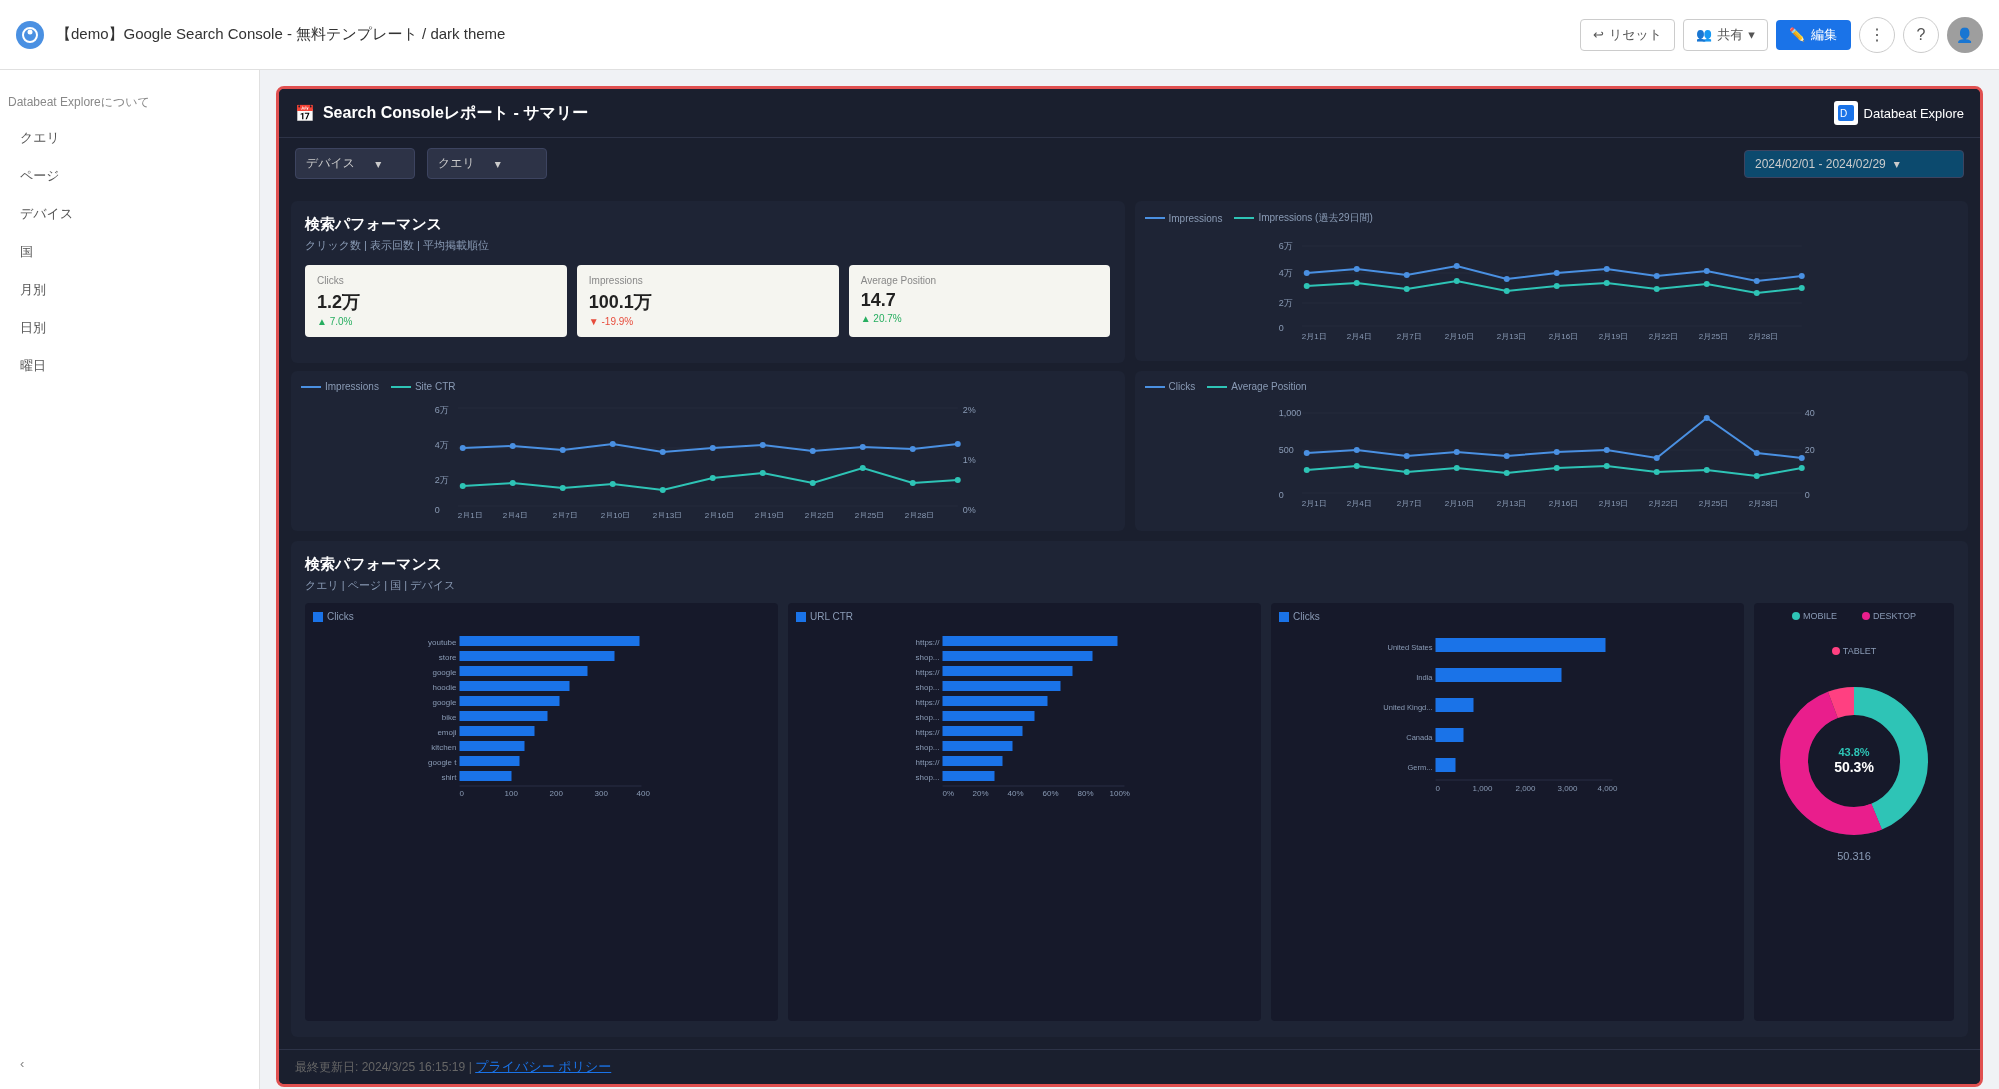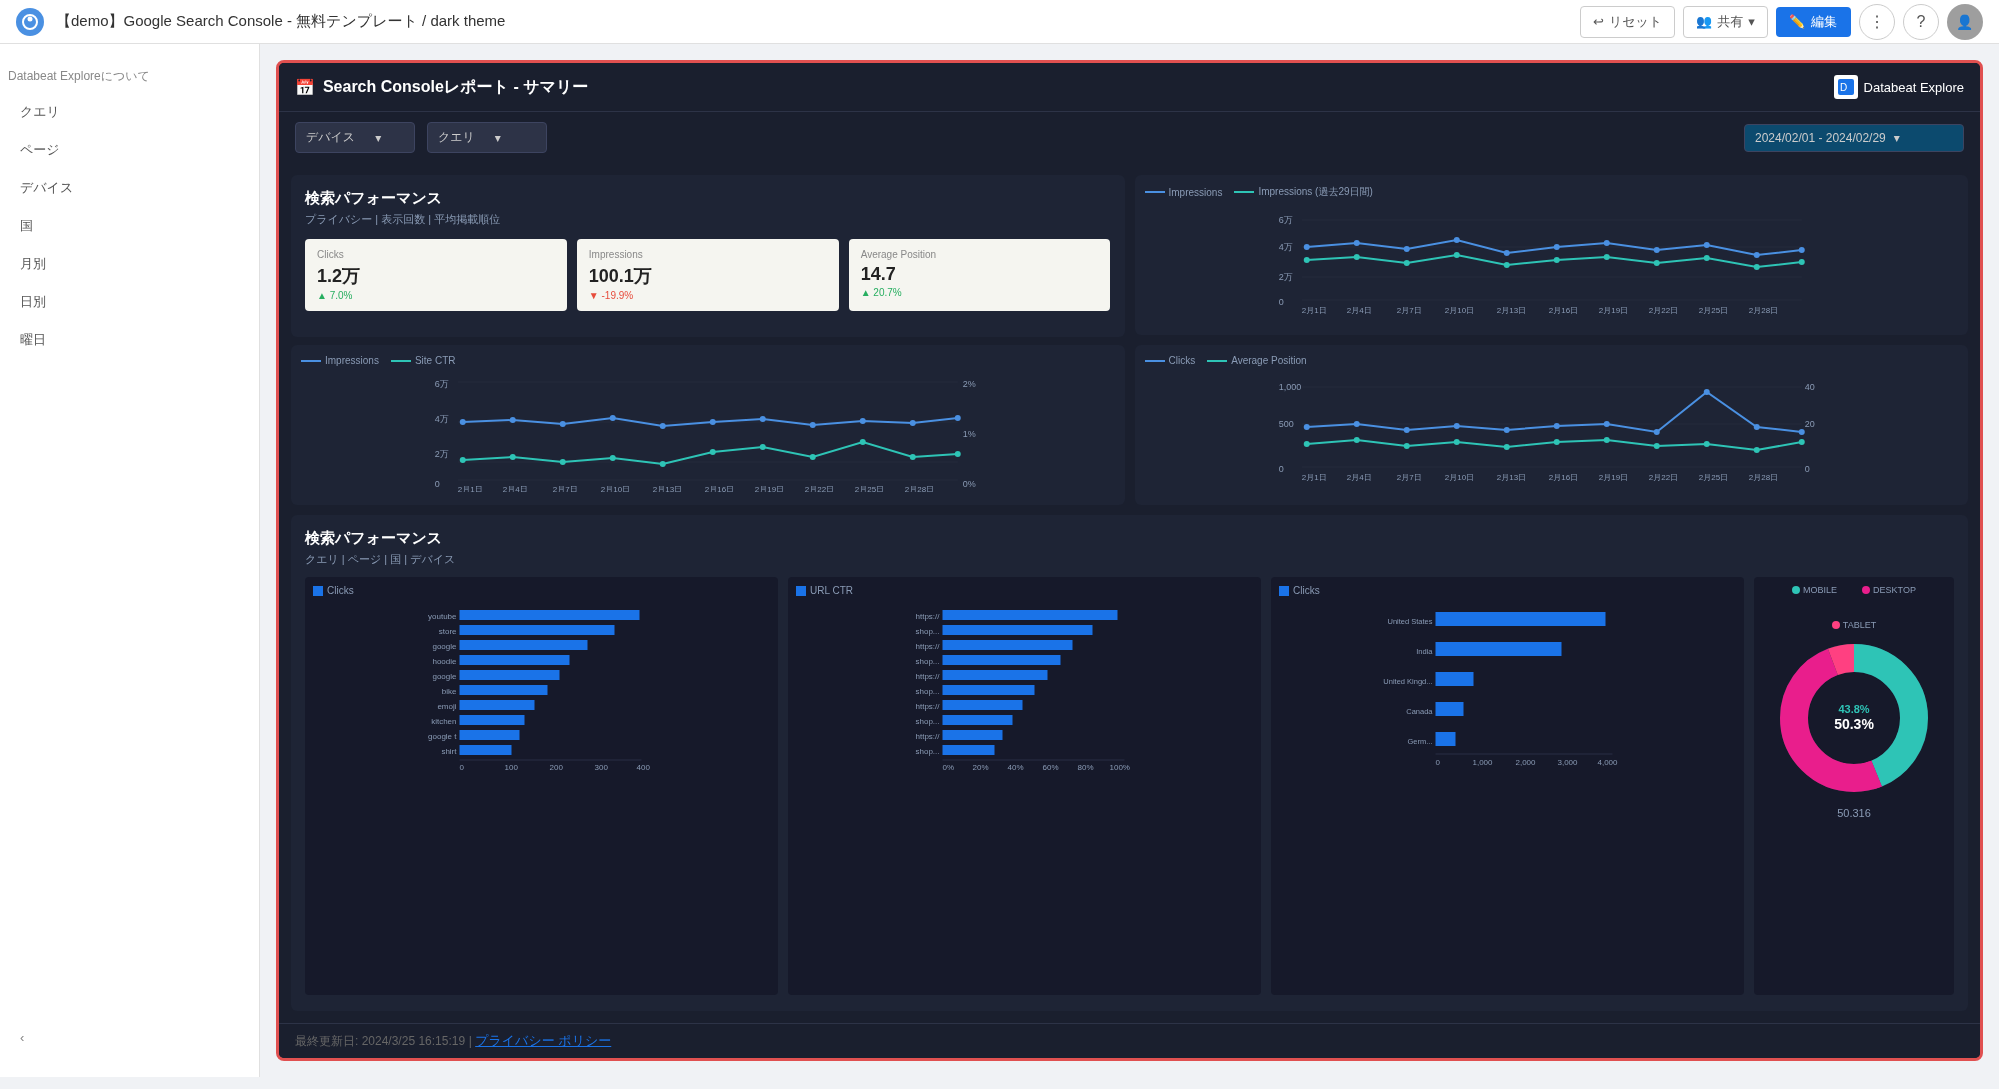--- a/index.html
+++ b/index.html
@@ -1,20 +1,20 @@
 <!DOCTYPE html>
 <html><head>
   <meta charset="utf-8">
   <style>
     * { box-sizing: border-box; margin: 0; padding: 0; }
     body { font-family: 'Segoe UI', Arial, sans-serif; background: #f0f2f5; color: #333; font-size: 13px; overflow: hidden; height: 1089px; width: 1999px; }
 
     
     .header {
-      display: flex; align-items: center; height: 44px;
+      display: flex; align-items: center; height: 70px;
       background: #fff; border-bottom: 1px solid #e0e0e0;
       padding: 0 16px; gap: 12px;
     }
     .header-logo { width: 28px; height: 28px; background: #4a90e2; border-radius: 50%; display:flex; align-items:center; justify-content:center; }
     .header-logo svg { width:18px; height:18px; }
     .header-title { font-size: 15px; font-weight: 500; color: #333; flex:1; }
     .header-actions { display: flex; gap: 8px; align-items: center; }
     .btn-outline {
       display: flex; align-items: center; gap: 5px;
       border: 1px solid #ccc; border-radius: 4px;
@@ -123,21 +123,21 @@
     
     .chart-svg { width: 100%; }
 
     
     .dashboard-footer { padding: 8px 16px; background: #1a1f2e; border-top: 1px solid #2d3347; }
     .footer-text { font-size: 12px; color: #666; text-align: right; }
     .footer-link { color: #1a73e8; cursor: pointer; text-decoration: underline; }
 
     
     .donut-panel { flex: 0 0 200px; background: #16192a; border-radius: 4px; padding: 8px; display:flex; flex-direction:column; align-items:center; }
-    .donut-legend { display:flex; gap: 25px; margin-bottom: 3px; flex-wrap:wrap; justify-content:center; }
+    .donut-legend { display:flex; gap: 25px; margin-bottom: 20px; flex-wrap:wrap; justify-content:center; }
     .donut-legend-item { display:flex; align-items:center; gap:3px; font-size:9px; color:#8a9bb5; }
     .donut-legend-dot { width:8px; height:8px; border-radius:50%; }
   </style>
 </head>
 <body>
 
 <div class="header">
   <div class="header-logo">
     <svg viewBox="0 0 18 18" fill="none">
       <circle cx="9" cy="9" r="7" stroke="#fff" stroke-width="2"></circle>
@@ -236,21 +236,21 @@
       </div>
 
       <div class="dashboard-body">
 
         <div class="upper-section">
 
           <div style="flex:1; display:flex; flex-direction:column; gap:8px;">
 
             <div class="perf-card" style="flex:0 0 auto;">
               <div class="perf-card-title">検索パフォーマンス</div>
-              <div class="perf-card-sub">プライバシー | 表示回数 | 平均掲載順位</div>
+              <div class="perf-card-sub">クリック数 | 表示回数 | 平均掲載順位</div>
               <div class="metrics-row">
                 <div class="metric-box">
                   <div class="metric-label">Clicks</div>
                   <div class="metric-value">1.2万</div>
                   <div class="metric-change up">▲ 7.0%</div>
                 </div>
                 <div class="metric-box">
                   <div class="metric-label">Impressions</div>
                   <div class="metric-value">100.1万</div>
                   <div class="metric-change down">▼ -19.9%</div>

